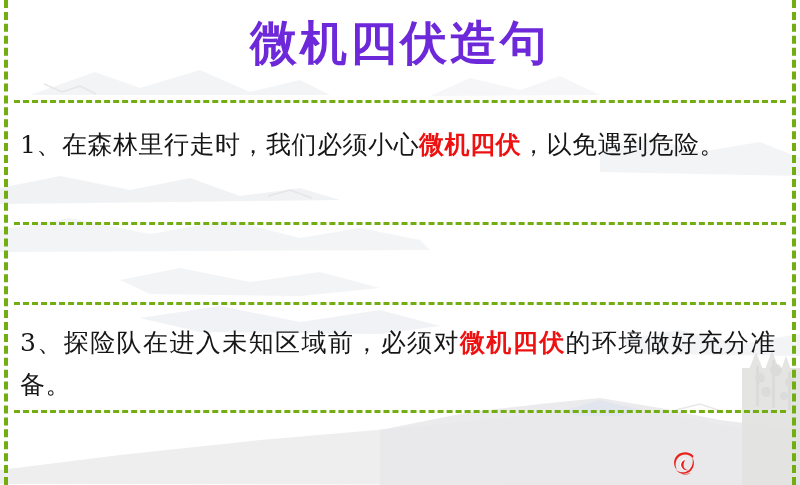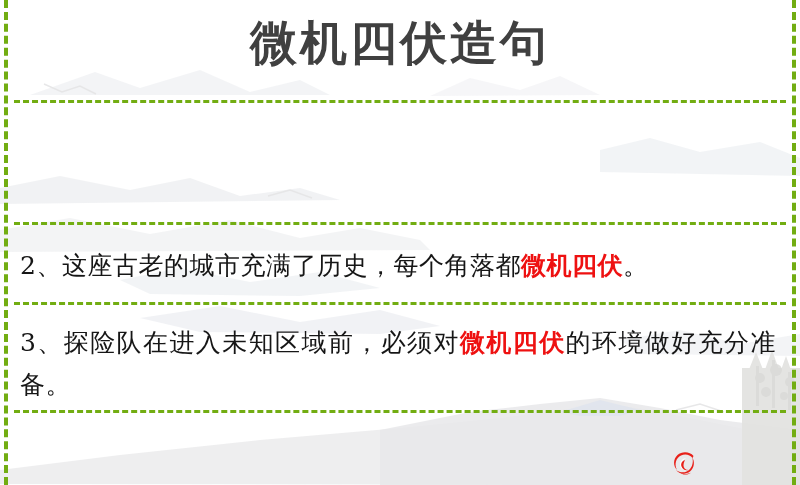--- a/index.html
+++ b/index.html
@@ -56,21 +56,21 @@
   .title {
     position: absolute;
     left: 0;
     top: 14px;
     width: 800px;
     text-align: center;
     font-family: "DejaVu Serif", "Liberation Serif", serif;
     font-size: 47px;
     font-weight: 700;
     letter-spacing: 3px;
-    color: #404040;
+    color: #6d28d9;
     line-height: 1.25;
     z-index: 4;
     white-space: nowrap;
   }
 
   
   .sentence {
     position: absolute;
     left: 20px;
     width: 756px;
@@ -169,24 +169,24 @@
   <div class="edge-left"></div>
   <div class="edge-right"></div>
 
   <div class="divider" style="top:100px;"></div>
   <div class="divider" style="top:222px;"></div>
   <div class="divider" style="top:302px;"></div>
   <div class="divider" style="top:410px;"></div>
 
   <div class="title">微机四伏造句</div>
 
-
-  <div class="sentence s2">
-    <span>2、</span><span>这座古老的城市充满了历史，每个角落都</span><span class="kw">微机四伏</span><span>。</span>
+  <div class="sentence s1">
+    <span>1、</span><span>在森林里行走时，我们必须小心</span><span class="kw">微机四伏</span><span>，以免遇到危险。</span>
   </div>
+
 
   <div class="sentence s3">
     <span>3、</span><span>探险队在进入未知区域前，必须对</span><span class="kw">微机四伏</span><span>的环境做好充分准备。</span>
   </div>
 
   <div class="logo">
     <svg class="logo-mark" viewBox="0 0 60 60" aria-hidden="true">
       <path d="M47,14 C40,5 24,4 15,12 C6,20 6,34 14,42 C8,30 12,18 22,13 C30,9 40,11 45,18 Z" fill="#e8211a"></path>
       <path d="M44,16 C50,24 49,38 40,45 C31,52 18,50 12,42 C21,49 33,48 40,40 C46,33 47,23 44,16 Z" fill="#e8211a"></path>
       <path d="M33,18 C26,18 20,24 20,31 C20,38 26,43 33,43 C27,41 24,37 24,31 C24,25 27,20 33,18 Z" fill="#ffffff"></path>

